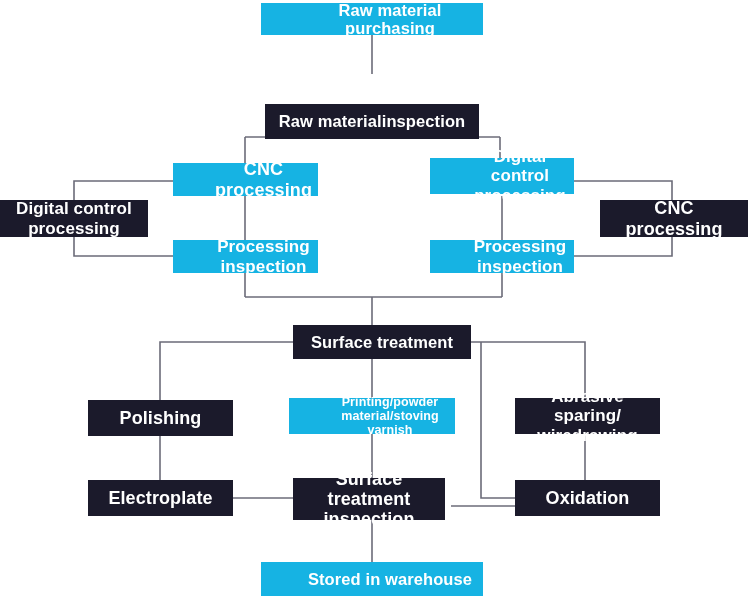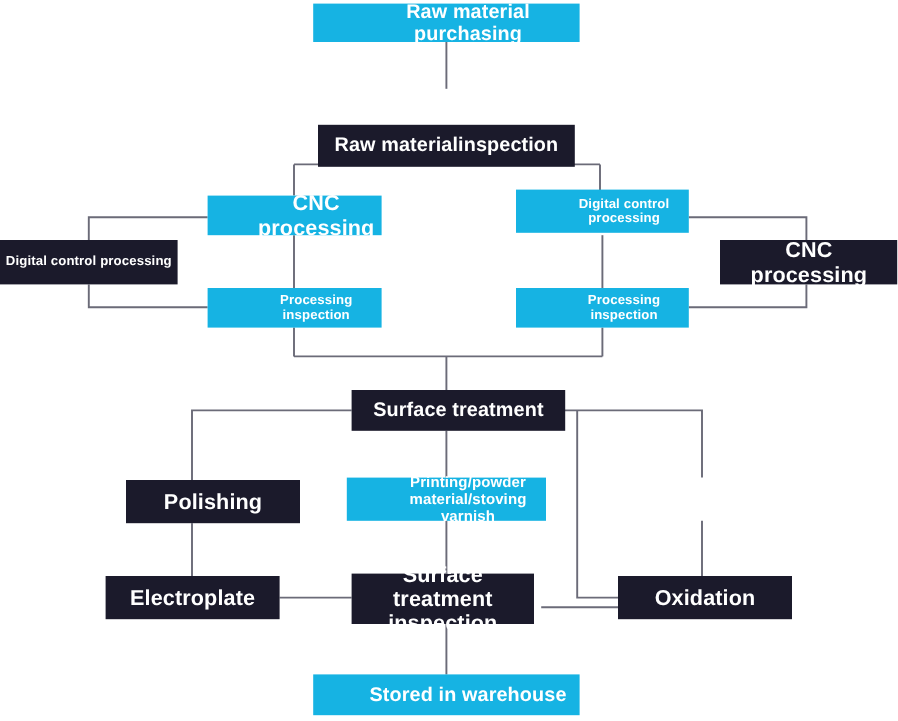--- a/index.html
+++ b/index.html
@@ -36,21 +36,21 @@
     font-weight: bold;
     line-height: 1.12;
     padding: 2px 4px;
     z-index: 3;
     letter-spacing: 0.1px;
   }
   .node.cyan  { background: #16b3e3; padding-left: 40px; }
   .node.dark  { background: #1b1a2b; }
   .sz-lg { font-size: 16.5px; }
   .sz-md { font-size: 18px; }
-  .sz-sm { font-size: 11px; text-align: center; }
+  .sz-sm { font-size: 17px; text-align: center; }
   .sz-xs { font-size: 12.5px; }
 </style>
 </head>
 <body>
 
 <div id="flow-root">
 
   <svg id="connector-layer" viewBox="0 0 748 601" width="748" height="601" aria-hidden="true">
     <g fill="none" stroke="#6b6b78" stroke-width="1.6">
 
@@ -126,28 +126,31 @@
   </div>
 
   <div class="node dark sz-md" style="left:600px; top:200px; width:148px; height:37px;">
     <span>CNC processing</span>
   </div>
 
   <div class="node dark sz-lg" style="left:293px; top:325px; width:178px; height:34px;">
     <span>Surface treatment</span>
   </div>
 
-  <div class="node dark sz-md" style="left:88px; top:400px; width:145px; height:36px;margin-left:17px;">
+  <div class="node dark sz-md" style="left:88px; top:400px; width:145px; height:36px;">
     <span>Polishing</span>
   </div>
 
   <div class="node cyan sz-xs" style="left:289px; top:398px; width:166px; height:36px;">
     <span>Printing/powder material/stoving varnish</span>
   </div>
 
+  <div class="node dark sz-sm" style="left:515px; top:398px; width:145px; height:36px;">
+    <span>Abrasive sparing/ wiredrawing</span>
+  </div>
 
   <div class="node dark sz-md" style="left:88px; top:480px; width:145px; height:36px;text-align:right;">
     <span>Electroplate</span>
   </div>
 
   <div class="node dark sz-md" style="left:293px; top:478px; width:152px; height:42px;">
     <span>Surface treatment inspection</span>
   </div>
 
   <div class="node dark sz-md" style="left:515px; top:480px; width:145px; height:36px;">

